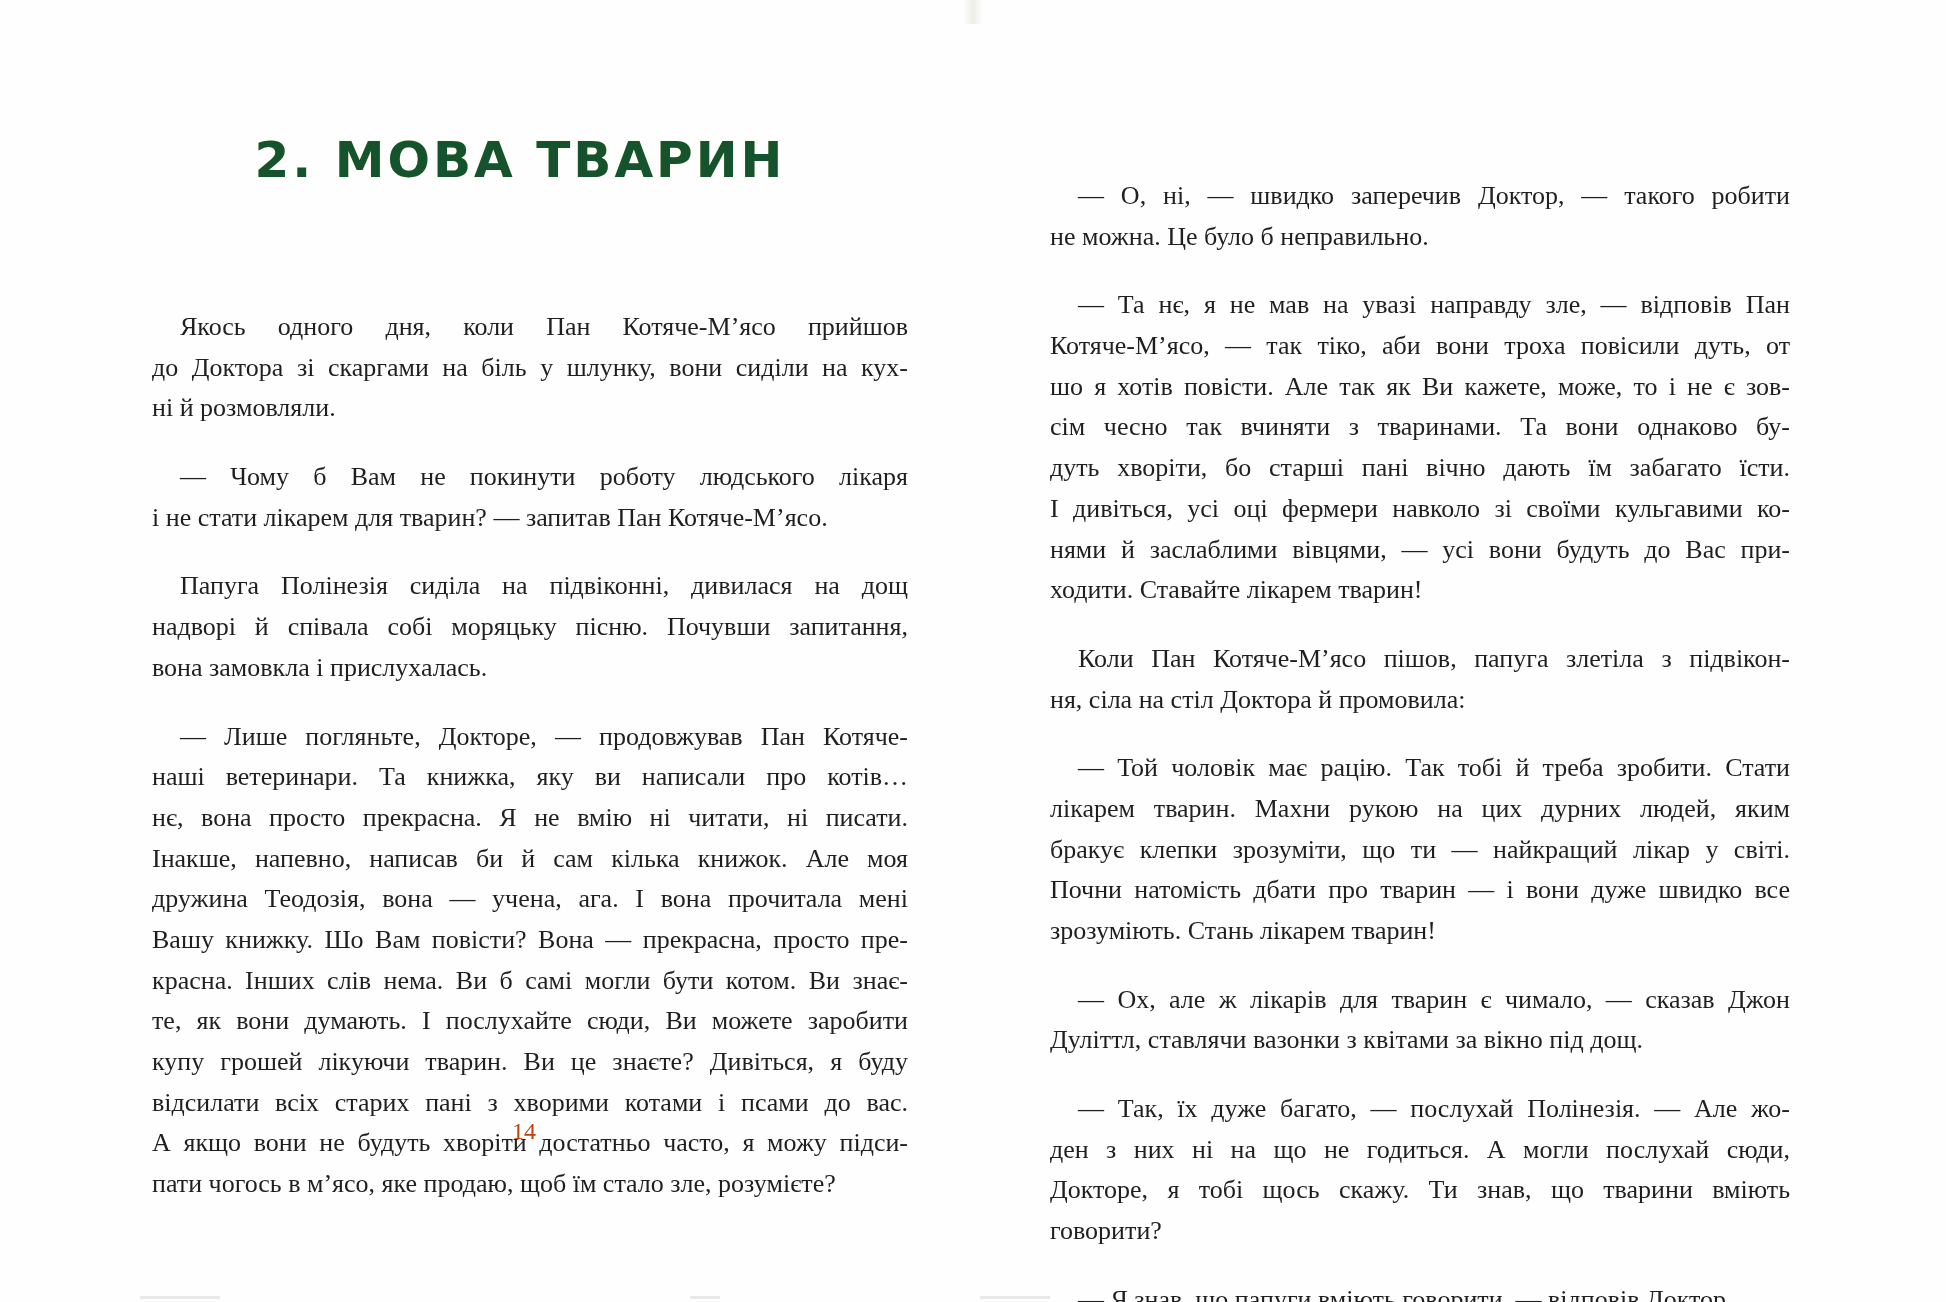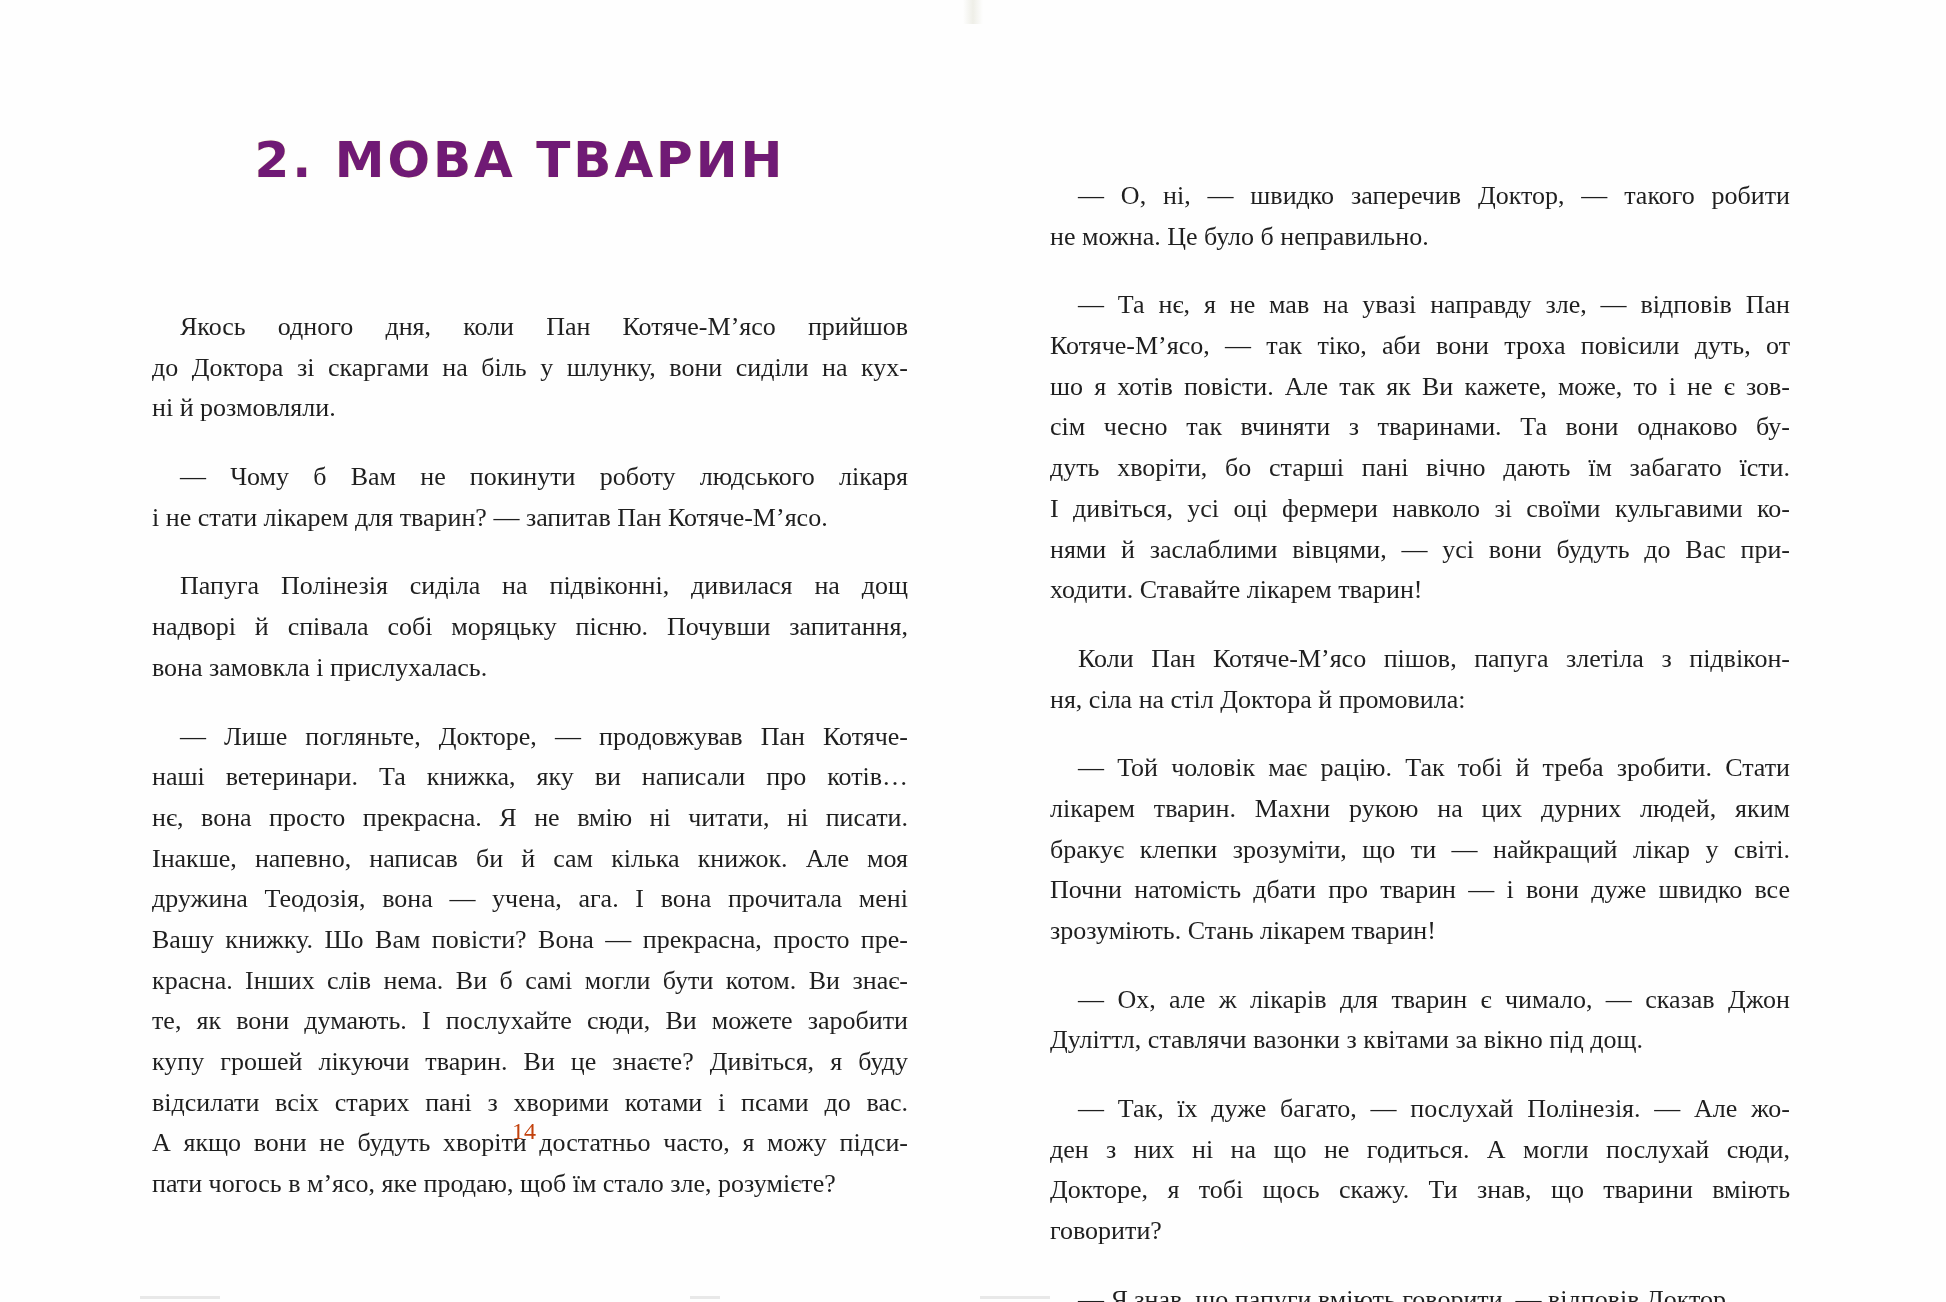--- a/index.html
+++ b/index.html
@@ -90,21 +90,21 @@
   }
 </style>
 </head>
 <body>
 
 <div class="spread">
 
   <div class="gutter-shadow"></div>
 
   <div class="page page-left">
-    <div class="chapter-title" style="color: #701a75;">2. МОВА ТВАРИН</div>
+    <div class="chapter-title" style="color: #14532d;">2. МОВА ТВАРИН</div>
     <div class="column col-left" id="left-column">
         <span class="line indent">Якось одного дня, коли Пан Котяче-М’ясо прийшов</span>
         <span class="line">до Доктора зі скаргами на біль у шлунку, вони сиділи на кух-</span>
         <span class="line last">ні й розмовляли.</span>
         <span class="line indent">— Чому б Вам не покинути роботу людського лікаря</span>
         <span class="line last">і не стати лікарем для тварин? — запитав Пан Котяче-М’ясо.</span>
         <span class="line indent">Папуга Полінезія сиділа на підвіконні, дивилася на дощ</span>
         <span class="line">надворі й співала собі моряцьку пісню. Почувши запитання,</span>
         <span class="line last">вона замовкла і прислухалась.</span>
         <span class="line indent">— Лише погляньте, Докторе, — продовжував Пан Котяче-</span>

